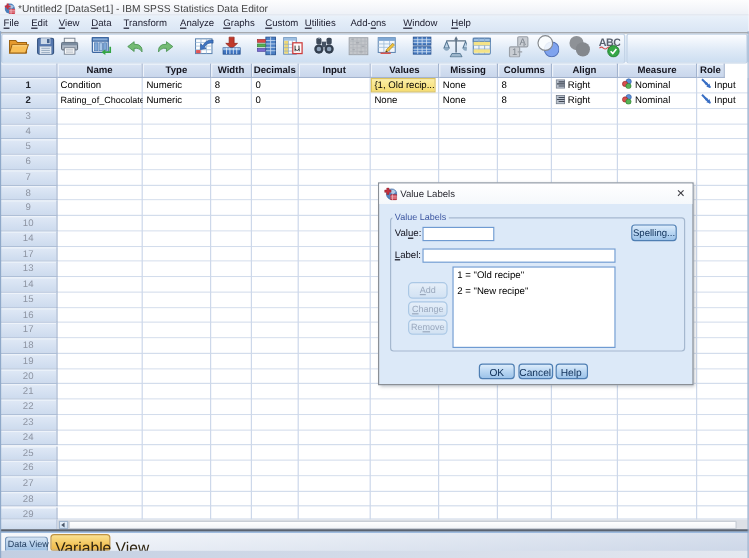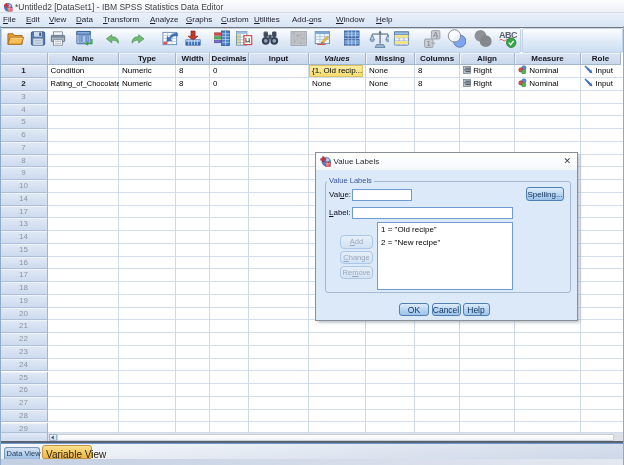--- a/index.html
+++ b/index.html
@@ -173,26 +173,26 @@
     <path d="M1.5 10.5 q1.5 -1.5 3 0 q1.5 1.5 3 0 q1.5 -1.5 3 0" stroke="#d65050" stroke-width="0.8" fill="none"></path>
     <circle cx="12.5" cy="13" r="4.5" fill="#36a746" stroke="#1f7a2d" stroke-width="0.7"></circle>
     <path d="M10.3 13 l1.7 1.8 l2.8 -3.6" stroke="#fff" stroke-width="1.3" fill="none"></path>
   </svg>
 <div class="abs hdrcell" style="left:0px;width:48px;"></div>
 <div class="abs hdrcell" style="left:48px;width:71px;">Name</div>
 <div class="abs hdrcell" style="left:119px;width:57px;">Type</div>
 <div class="abs hdrcell" style="left:176px;width:34px;">Width</div>
 <div class="abs hdrcell" style="left:210px;width:39px;">Decimals</div>
 <div class="abs hdrcell" style="left:249px;width:60px;">Input</div>
-<div class="abs hdrcell" style="left:309px;width:57px;font-style:italic;">Values</div>
+<div class="abs hdrcell" style="left:309px;width:57px;">Values</div>
 <div class="abs hdrcell" style="left:366px;width:49px;">Missing</div>
 <div class="abs hdrcell" style="left:415px;width:45px;">Columns</div>
 <div class="abs hdrcell" style="left:460px;width:55px;">Align</div>
 <div class="abs hdrcell" style="left:515px;width:66px;">Measure</div>
-<div class="abs hdrcell" style="left:581px;width:40px;">Role</div>
+<div class="abs hdrcell" style="left:581px;width:23px;">Role</div>
 <div class="abs rowline" style="top:65.3px;height:12.76px;"></div>
 <div class="abs rowline" style="top:78.1px;height:12.76px;"></div>
 <div class="abs rowline" style="top:90.8px;height:12.76px;"></div>
 <div class="abs rowline" style="top:103.6px;height:12.76px;"></div>
 <div class="abs rowline" style="top:116.3px;height:12.76px;"></div>
 <div class="abs rowline" style="top:129.1px;height:12.76px;"></div>
 <div class="abs rowline" style="top:141.8px;height:12.76px;"></div>
 <div class="abs rowline" style="top:154.6px;height:12.76px;"></div>
 <div class="abs rowline" style="top:167.4px;height:12.76px;"></div>
 <div class="abs rowline" style="top:180.1px;height:12.76px;"></div>
@@ -304,21 +304,21 @@
 <svg class="abs" style="left:50px;top:434.5px" width="5" height="5" viewBox="0 0 5 5">
     <path d="M3.8 0.4 L1 2.5 L3.8 4.6 Z" fill="#4a5668"></path>
   </svg>
 <div class="abs" style="left:57px;top:433.5px;width:557px;height:7px;background:linear-gradient(#ffffff,#f2f4f7);border:1px solid #c9ced6;border-radius:1px;"></div>
 <div class="abs" style="left:0;top:441px;width:624px;height:1.6px;background:#5a6370;"></div>
 <div class="abs" style="left:0;top:442.6px;width:624px;height:1.6px;background:#6f9bd0;"></div>
 <div class="abs" style="left:0;top:444.2px;width:624px;height:20.8px;background:linear-gradient(175deg,#f7f9fc,#c9d4e6);"></div>
 <div class="abs" style="left:4px;top:446.5px;width:36px;height:12px;background:linear-gradient(#d3e3f4,#9dbfe3);border:1px solid #7796ba;border-bottom:none;border-radius:3px 3px 0 0;"></div>
 <div class="abs" style="left:6.5px;top:449px;font-size:7.5px;color:#1f3a5c;">Data View</div>
 <div class="abs" style="left:41.5px;top:444.5px;width:50px;height:14.5px;background:linear-gradient(#fbe291,#f2c45c 65%,#eeb94b);border:1px solid #c09440;border-radius:3px 3px 2px 2px;"></div>
-<div class="abs" style="left:46px;top:449px;font-size:10px;color:#2e2410;">Variable View</div>
+<div class="abs" style="left:46px;top:449px;font-size:13px;color:#2e2410;">Variable View</div>
 <div class="abs" style="left:0;top:459px;width:624px;height:6px;background:linear-gradient(90deg,#c3cfe2,#e4e8f0);"></div>
 <div class="abs" style="left:315px;top:152px;width:263px;height:169px;background:#dcE9f8;border:1px solid #8a8f96;box-shadow:1.5px 1.5px 3px rgba(90,100,115,0.45);z-index:10;"></div>
 <div class="abs " style="left:316px;top:153px;z-index:11;width:261px;height:16.5px;background:linear-gradient(#ffffff,#f5f8fb);"></div>
 <svg class="abs" style="left:320px;top:155.5px;z-index:12" width="11" height="11" viewBox="0 0 11 11">
 <circle cx="6.4" cy="5.8" r="4.4" fill="#5585c0"></circle>
     <path d="M3 3.6 A4.3 4.3 0 0 1 10 3.8 L7.8 5.8 Z" fill="#b3cde8"></path>
     <circle cx="6.4" cy="5.8" r="4.4" fill="none" stroke="#3a659c" stroke-width="0.5"></circle>
 <path d="M0.6 2.4h1.7V0.7h1.9v1.7h1.7v1.9H4.2v1.7H2.3V4.3H0.6Z" fill="#c5303f" stroke="#8e1f2b" stroke-width="0.4"></path>
 <rect x="5.4" y="6" width="5.3" height="4.6" rx="0.7" fill="#cf4150" stroke="#8e1f2b" stroke-width="0.4"></rect>
     <path d="M5.4 7.5h5.3M5.4 9h5.3M7.1 6v4.6" stroke="#eebec4" stroke-width="0.6"></path>

